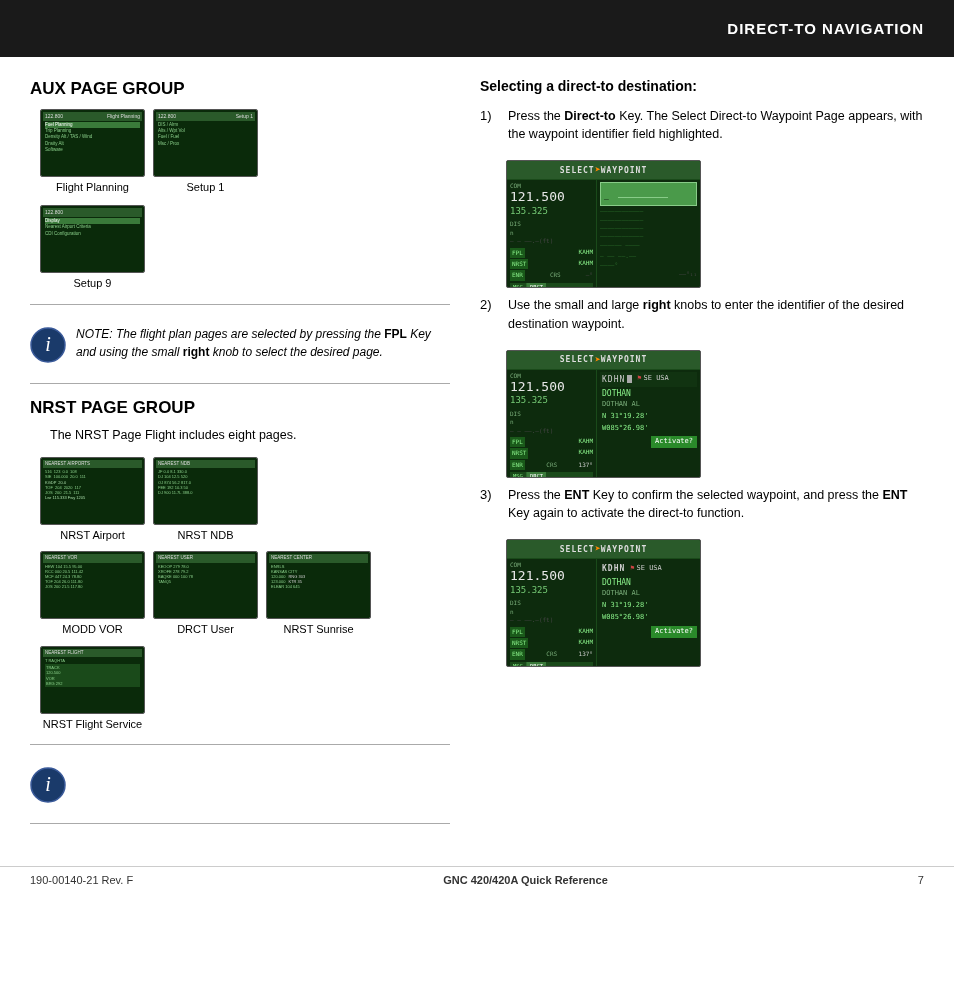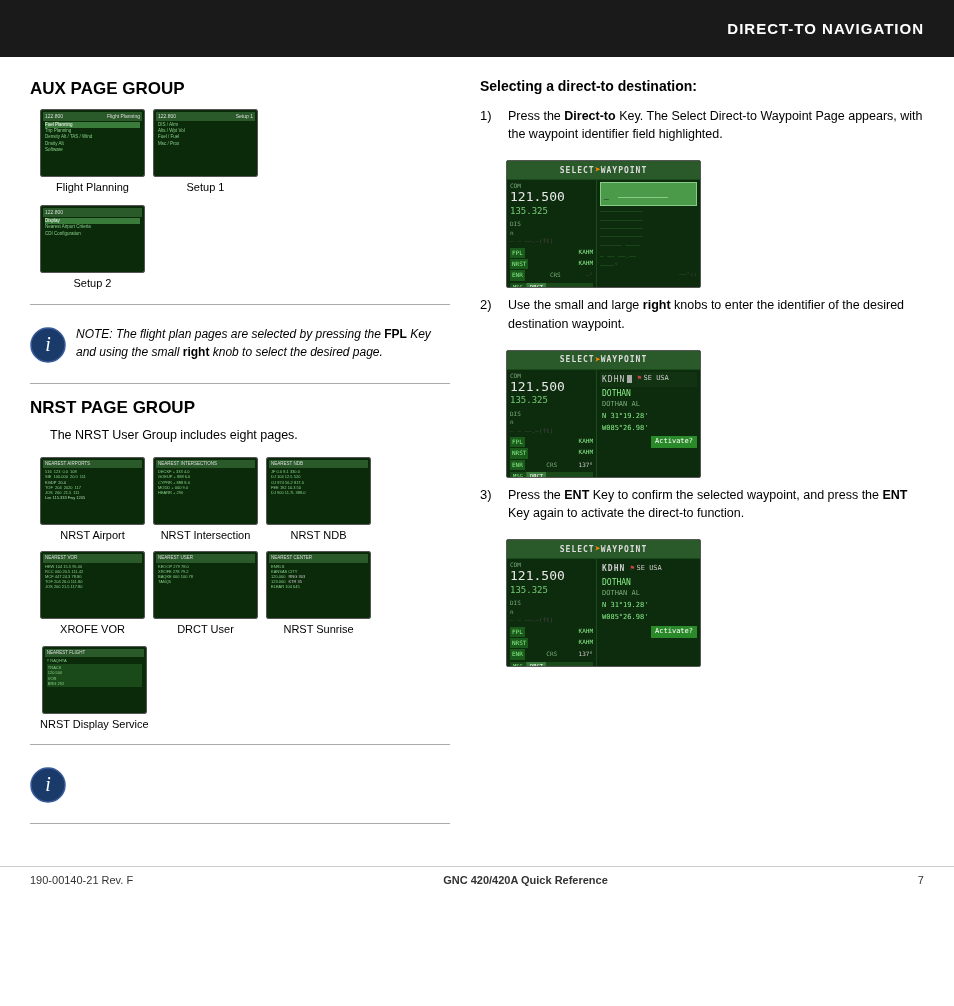--- a/index.html
+++ b/index.html
@@ -283,41 +283,41 @@
             <div style="background:#2a5a2a;color:#ddd;font-size:5px;padding:1px 2px;display:flex;justify-content:space-between;">
               <span>122.800</span>
             </div>
             <div style="color:#88cc88;font-size:4.5px;padding:1px 2px;">
               <div style="background:#3a7a3a;color:#fff;">Display</div>
               <div>Nearest Airport Criteria</div>
               <div>CDI Configuration</div>
             </div>
           </div>
         </div>
-        <div class="screen-label">Setup 2</div>
+        <div class="screen-label">Setup 9</div>
       </div>
     </div>
 
     <hr class="divider">
 
     <div class="note-box">
 
       <svg class="note-icon" viewBox="0 0 36 36" fill="none" xmlns="http://www.w3.org/2000/svg">
         <circle cx="18" cy="18" r="17" fill="#1a3a6a" stroke="#3a5a9a" stroke-width="1.5"></circle>
         <text x="18" y="24" text-anchor="middle" fill="#ffffff" font-size="20" font-family="serif" font-style="italic">i</text>
       </svg>
       <div class="note-text">
         <em>NOTE:  The flight plan pages are selected by pressing the <strong>FPL</strong> Key and using the small <strong>right</strong> knob to select the desired page.</em>
       </div>
     </div>
 
     <hr class="divider">
 
     <div class="section-title">NRST PAGE GROUP</div>
-    <div class="section-desc">The NRST User Group includes eight pages.</div>
+    <div class="section-desc">The NRST Page Flight includes eight pages.</div>
 
     <div class="small-screens-row">
 
       <div class="screen-item">
         <div class="screen-thumb">
           <div class="nrst-screen">
             <div style="background:#2a5a2a;color:#ddd;font-size:4.5px;padding:1px 2px;">NEAREST AIRPORTS</div>
             <div style="color:#88cc88;font-size:4px;padding:1px 2px;line-height:1.3;">
               <div style="display:flex;gap:2px;">
                   <span>516</span>
@@ -349,35 +349,20 @@
                 </div>
               <div style="display:flex;gap:2px;color:#aaddaa;">
                   <span>Lwr 115.333 Fwy 1205</span>
                 </div>
             </div>
           </div>
         </div>
         <div class="screen-label">NRST Airport</div>
       </div>
 
-      <div class="screen-item">
-        <div class="screen-thumb">
-          <div class="nrst-screen">
-            <div style="background:#2a5a2a;color:#ddd;font-size:4.5px;padding:1px 2px;">NEAREST INTERSECTIONS</div>
-            <div style="color:#88cc88;font-size:4px;padding:1px 2px;line-height:1.3;">
-              <div>DECKF + 333   4.0</div>
-              <div>GOEUP + 888   6.0</div>
-              <div>CYPRR + 888   8.0</div>
-              <div>MODD +  000   9.0</div>
-              <div>HEARR + 290</div>
-            </div>
-          </div>
-        </div>
-        <div class="screen-label">NRST Intersection</div>
-      </div>
 
       <div class="screen-item">
         <div class="screen-thumb">
           <div class="nrst-screen">
             <div style="background:#2a5a2a;color:#ddd;font-size:4.5px;padding:1px 2px;">NEAREST NDB</div>
             <div style="color:#88cc88;font-size:4px;padding:1px 2px;line-height:1.3;">
               <div>JF  0.0  8.1  330.0</div>
               <div>DJ  104  12.5  520</div>
               <div>OJ  874  56.2  817.0</div>
               <div>FEE  192  10.3  50</div>
@@ -397,21 +382,21 @@
             <div style="background:#2a5a2a;color:#ddd;font-size:4.5px;padding:1px 2px;">NEAREST VOR</div>
             <div style="color:#88cc88;font-size:4px;padding:1px 2px;line-height:1.3;">
               <div>HEW 104 15.5  95.00</div>
               <div>RCC 000 20.5 111.42</div>
               <div>MCF 447 24.3  78.80</div>
               <div>TOF 204 26.0 111.80</div>
               <div>JOS 200 21.5 117.80</div>
             </div>
           </div>
         </div>
-        <div class="screen-label">XROFE VOR</div>
+        <div class="screen-label">MODD VOR</div>
       </div>
 
       <div class="screen-item">
         <div class="screen-thumb">
           <div class="nrst-screen">
             <div style="background:#2a5a2a;color:#ddd;font-size:4.5px;padding:1px 2px;">NEAREST USER</div>
             <div style="color:#88cc88;font-size:4px;padding:1px 2px;line-height:1.3;">
               <div>KEOOP  279  78.0</div>
               <div>XROFE  278  79.2</div>
               <div>BAQKE  000  100  78</div>
@@ -457,21 +442,21 @@
                 <div>TRACK</div>
                 <div>120.500</div>
                 <div>VOR</div>
                 <div style="display:flex;justify-content:space-between;">
                     <span>BRG 292</span>
                   </div>
               </div>
             </div>
           </div>
         </div>
-        <div class="screen-label">NRST Display Service</div>
+        <div class="screen-label">NRST Flight Service</div>
       </div>
 
     </div>
 
     <hr class="divider">
 
     <div class="note-box">
       <svg class="note-icon" viewBox="0 0 36 36" fill="none" xmlns="http://www.w3.org/2000/svg">
         <circle cx="18" cy="18" r="17" fill="#1a3a6a" stroke="#3a5a9a" stroke-width="1.5"></circle>
         <text x="18" y="24" text-anchor="middle" fill="#ffffff" font-size="20" font-family="serif" font-style="italic">i</text>

